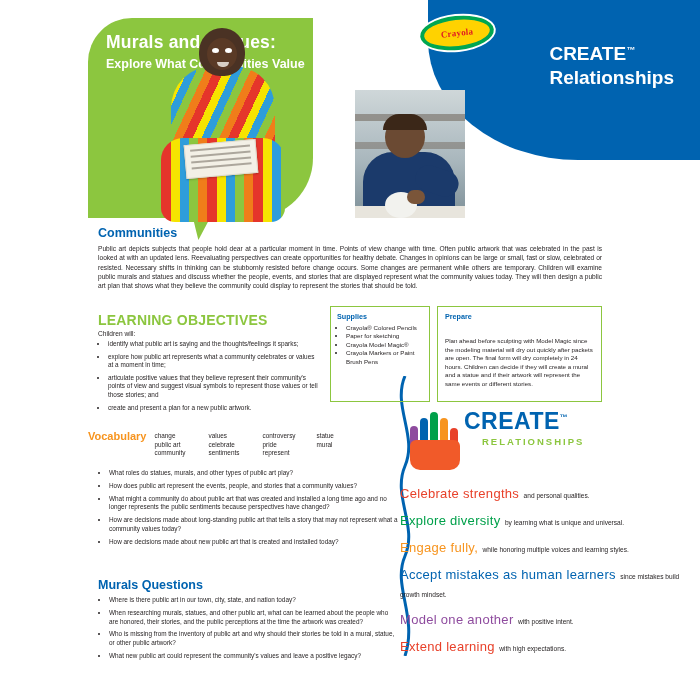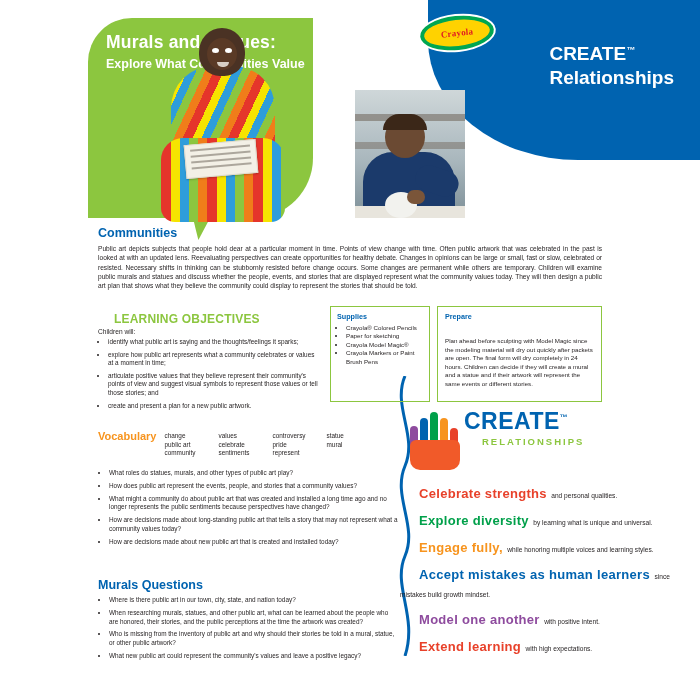--- a/index.html
+++ b/index.html
@@ -136,21 +136,21 @@
   h2.section {
     color:#0063b0; font-size:12.5px; font-weight:bold; margin:0 0 4px 0;
   }
   .intro { position:absolute; left:98px; top:0; width:504px; }
   .intro p {
     margin:0; font-size:6.6px; line-height:9.3px; text-align:justify; color:#231f20;
   }
 
   
   .objectives { position:absolute; left:98px; top:86px; width:222px; }
-  .obj-title { color:#8cc63f; font-size:12px; font-weight:bold; letter-spacing:.2px;margin-left:16px; }
+  .obj-title { color:#8cc63f; font-size:14px; font-weight:bold; letter-spacing:.2px; }
   .obj-sub { font-size:6.6px; margin-top:2px; }
   .objectives ul { margin:3px 0 0 0; padding-left:10px; }
   .objectives li { font-size:6.4px; line-height:8.6px; margin-bottom:4px; }
 
   
   .supplies {
     position:absolute; left:330px; top:80px; width:100px; min-height:96px;
     border:1px solid #8cc63f; padding:5px 6px;
   }
   .supplies .h { color:#0063b0; font-size:7.2px; font-weight:bold; margin-bottom:3px;}
@@ -158,21 +158,21 @@
   .supplies li { font-size:6.2px; line-height:8.4px; }
 
   .prepare {
     position:absolute; left:437px; top:80px; width:165px; min-height:96px;
     border:1px solid #8cc63f; padding:5px 7px;
   }
   .prepare .h { color:#0063b0; font-size:7.2px; font-weight:bold; margin-bottom:16px;}
   .prepare p { margin:0; font-size:6.2px; line-height:8.5px; }
 
   
-  .vocab { position:absolute; left:98px; top:204px; width:300px; }
+  .vocab { position:absolute; left:88px; top:204px; width:300px; }
   .vocab .h { color:#f7941e; font-size:11px; font-weight:bold; float:left; margin-right:8px;}
   .vocab .cols { display:flex; gap:10px; font-size:6.4px; line-height:8.6px; padding-top:2px;}
   .vocab .cols div { min-width:44px; }
 
   
   .eq { position:absolute; left:98px; top:240px; width:300px; }
   .eq ul, .gq ul { margin:3px 0 0 0; padding-left:11px; }
   .eq li, .gq li { font-size:6.4px; line-height:8.8px; margin-bottom:4px; }
   .gq { position:absolute; left:98px; top:352px; width:300px; }
 
@@ -189,23 +189,22 @@
   }
   .create-word sup { font-size:8px; }
   .rel-word {
     position:absolute; left:74px; top:30px; font-size:9.5px; font-weight:bold;
     color:#8cc63f; letter-spacing:2px;
   }
 
   .pillars { position:absolute; left:400px; top:258px; width:290px; }
   .pillar { margin-bottom:9px; }
   .pillar .big {
-    font-size:13px; font-weight:bold; letter-spacing:.3px;
+    font-size:13px; font-weight:normal; letter-spacing:.3px;
     font-family:"Liberation Sans", sans-serif;
-    padding-left:19px;
   }
   .pillar .small { font-size:6.6px; color:#231f20; font-weight:normal; }
   .p1 .big{color:#e8412a;} .p2 .big{color:#00a04a;} .p3 .big{color:#f7941e;}
   .p4 .big{color:#0063b0;} .p5 .big{color:#8e4b9e;} .p6 .big{color:#e8412a;}
 </style>
 </head>
 <body>
 
 <div class="header">
   <div class="green-shape"></div>

